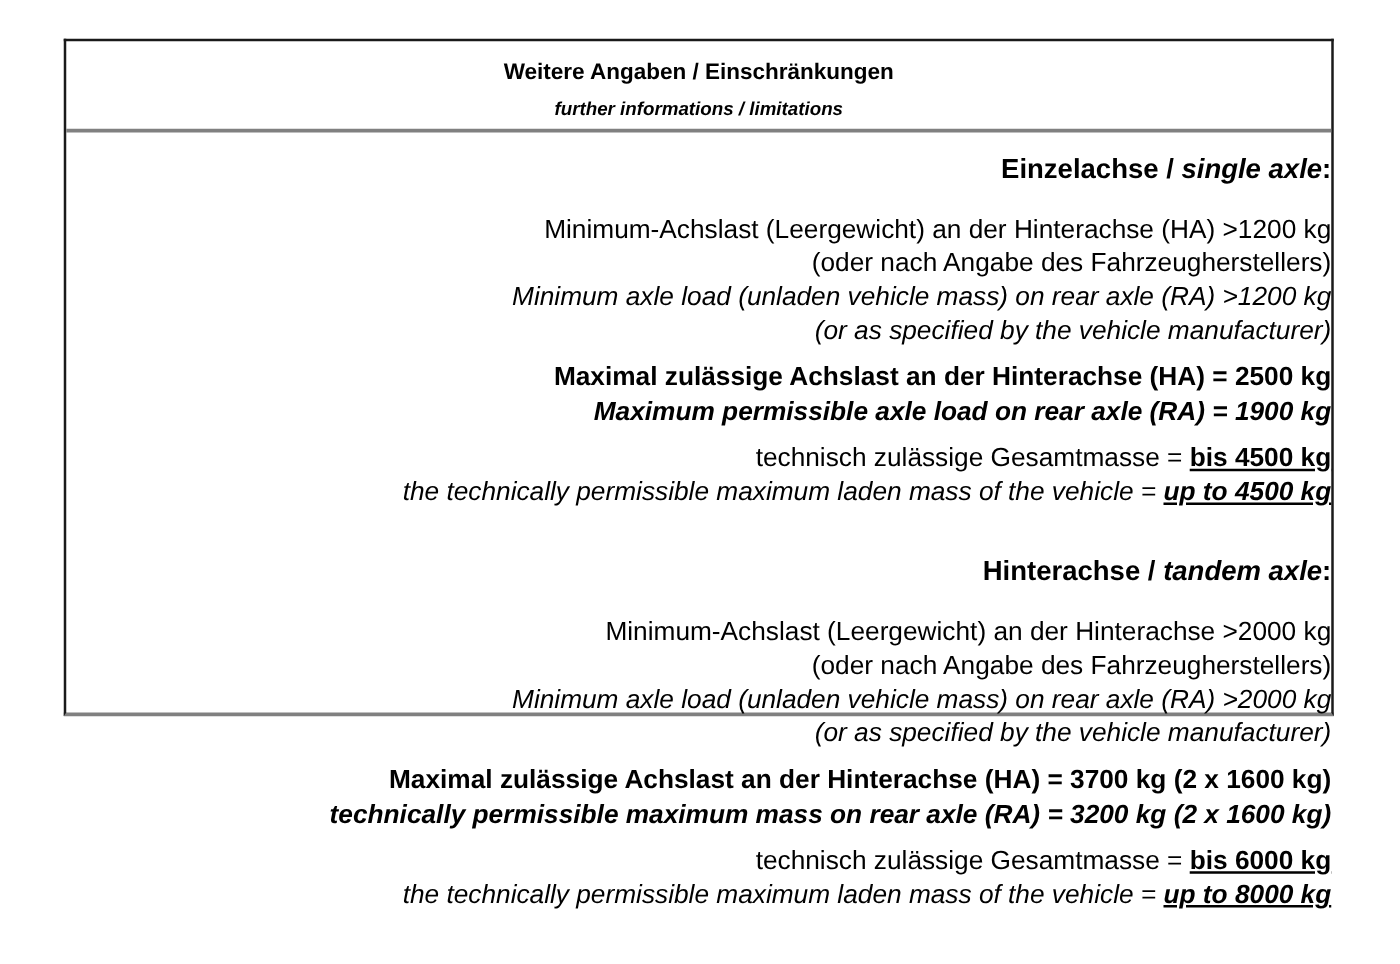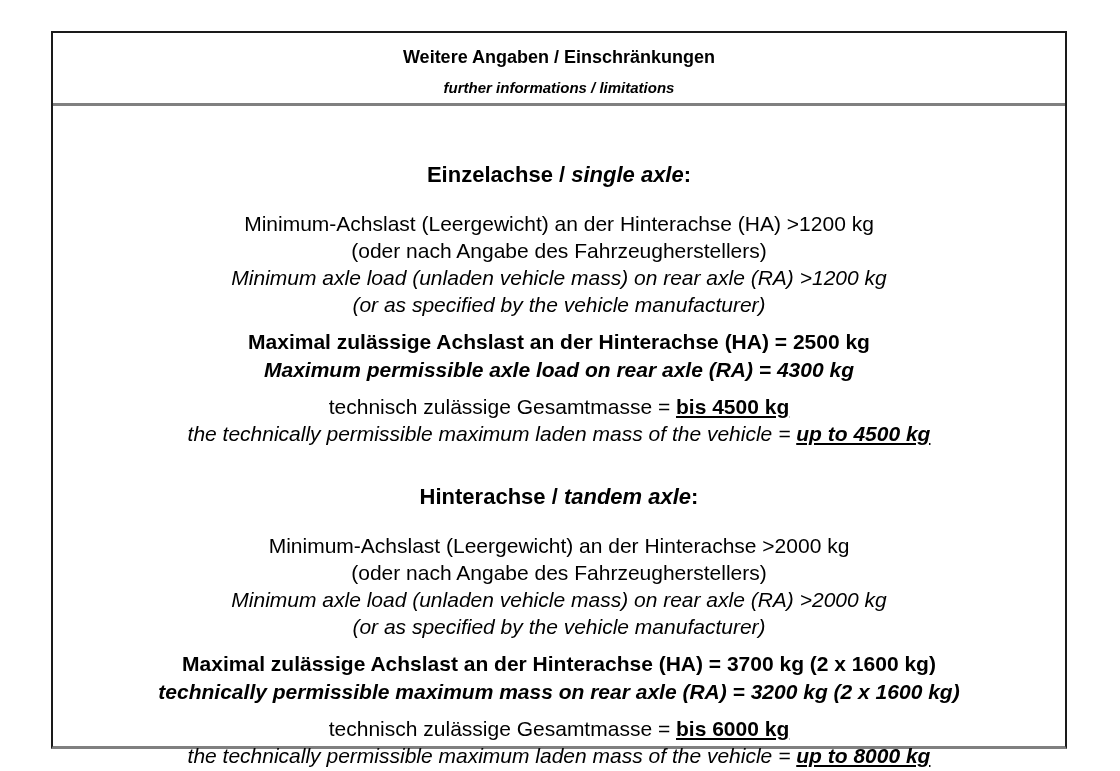--- a/index.html
+++ b/index.html
@@ -14,21 +14,21 @@
     background: #ffffff;
     font-family: "Liberation Sans", sans-serif;
     color: #000000;
     overflow: hidden;
   }
   .doc-table {
     position: absolute;
     left: 51px;
     top: 31px;
     width: 1016px;
-    height: 718px;
+    height: 542px;
     box-sizing: border-box;
     border-left: 2px solid #1a1a1a;
     border-right: 2px solid #1a1a1a;
     border-top: 2px solid #1a1a1a;
     border-bottom: 3px solid #808080;
     background: #ffffff;
   }
   .doc-header {
     box-sizing: border-box;
     height: 73px;
@@ -42,24 +42,23 @@
     line-height: 22px;
   }
   .header-title-en {
     font-size: 15px;
     font-weight: bold;
     font-style: italic;
     line-height: 22px;
     margin-top: 9px;
   }
   .doc-body {
-    text-align: center;
+    text-align: right;
     font-size: 21px;
     padding-top: 15px;
-    margin-top: 40px;
   }
   .section + .section {
     margin-top: 36px;
   }
   .sec-heading {
     font-size: 22px;
     font-weight: bold;
     line-height: 27px;
   }
   .sec-heading .it {
@@ -96,21 +95,21 @@
 
         <div class="para minload">
           <div>Minimum-Achslast (Leergewicht) an der Hinterachse (HA) &gt;1200 kg</div>
           <div>(oder nach Angabe des Fahrzeugherstellers)</div>
           <div class="i">Minimum axle load (unladen vehicle mass) on rear axle (RA) &gt;1200 kg</div>
           <div class="i">(or as specified by the vehicle manufacturer)</div>
         </div>
 
         <div class="para maxload">
           <div>Maximal zulässige Achslast an der Hinterachse (HA) = 2500 kg</div>
-          <div class="i">Maximum permissible axle load on rear axle (RA) = 4300 kg</div>
+          <div class="i">Maximum permissible axle load on rear axle (RA) = 1900 kg</div>
         </div>
 
         <div class="para gross">
           <div><span>technisch zulässige Gesamtmasse = </span><span class="bv">bis 4500 kg</span></div>
           <div class="i"><span>the technically permissible maximum laden mass of the vehicle = </span><span class="bv">up to 4500 kg</span></div>
         </div>
       </div>
 
       <div class="section">
         <div class="sec-heading"><span>Hinterachse</span><span> / </span><span class="it">tandem axle</span><span>:</span></div>

